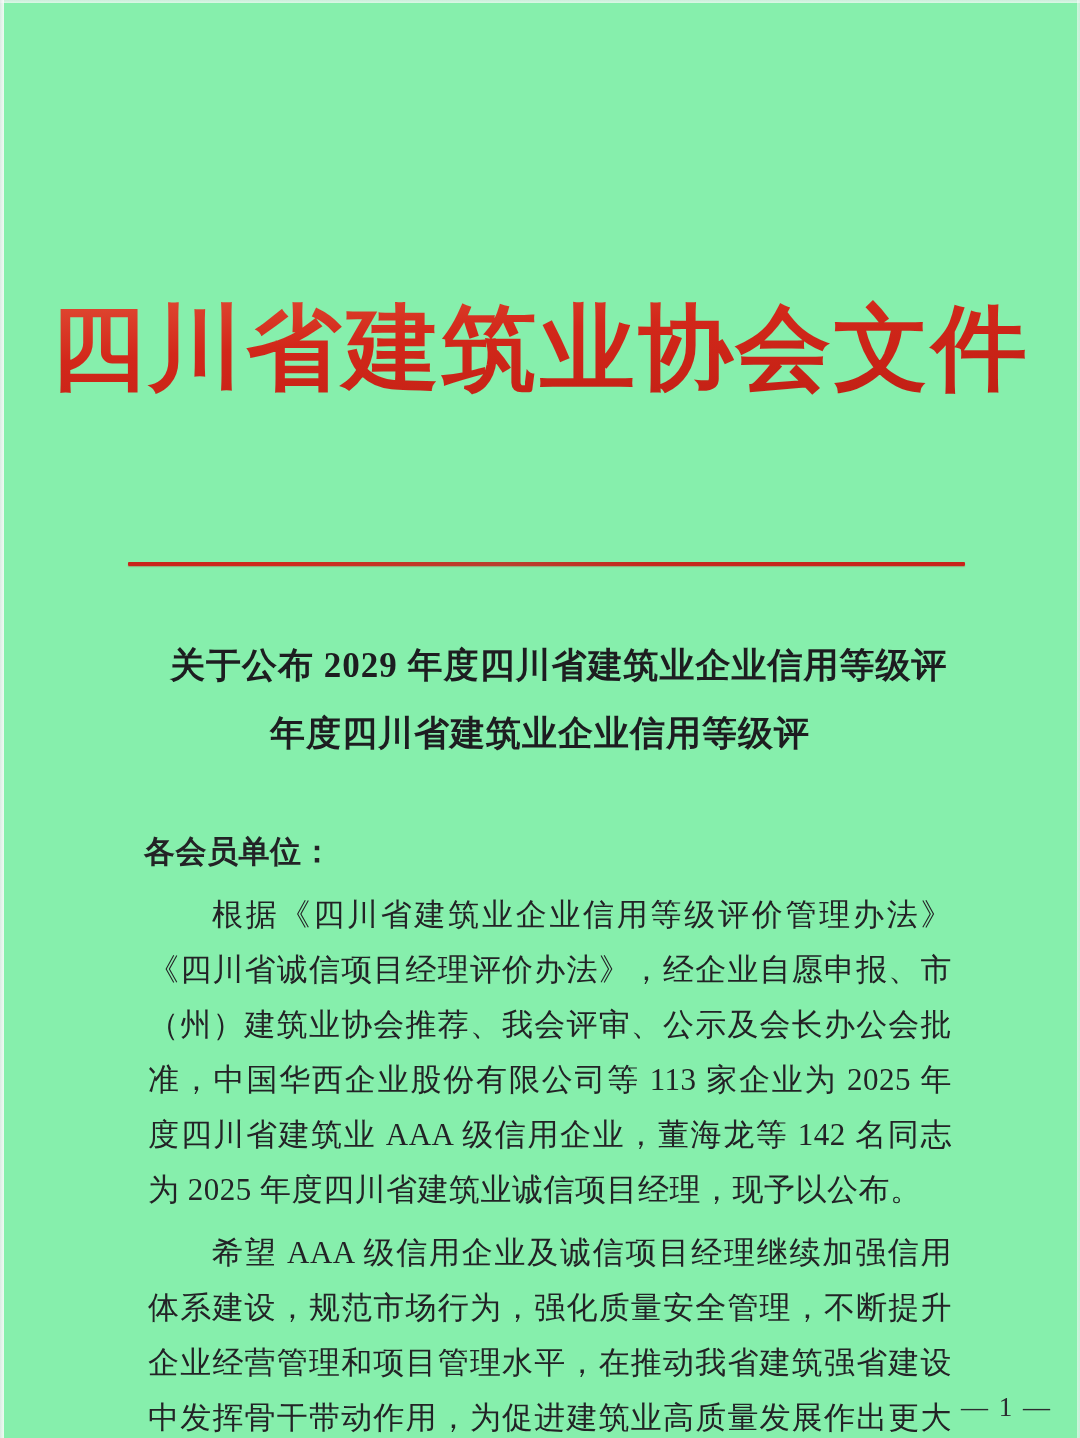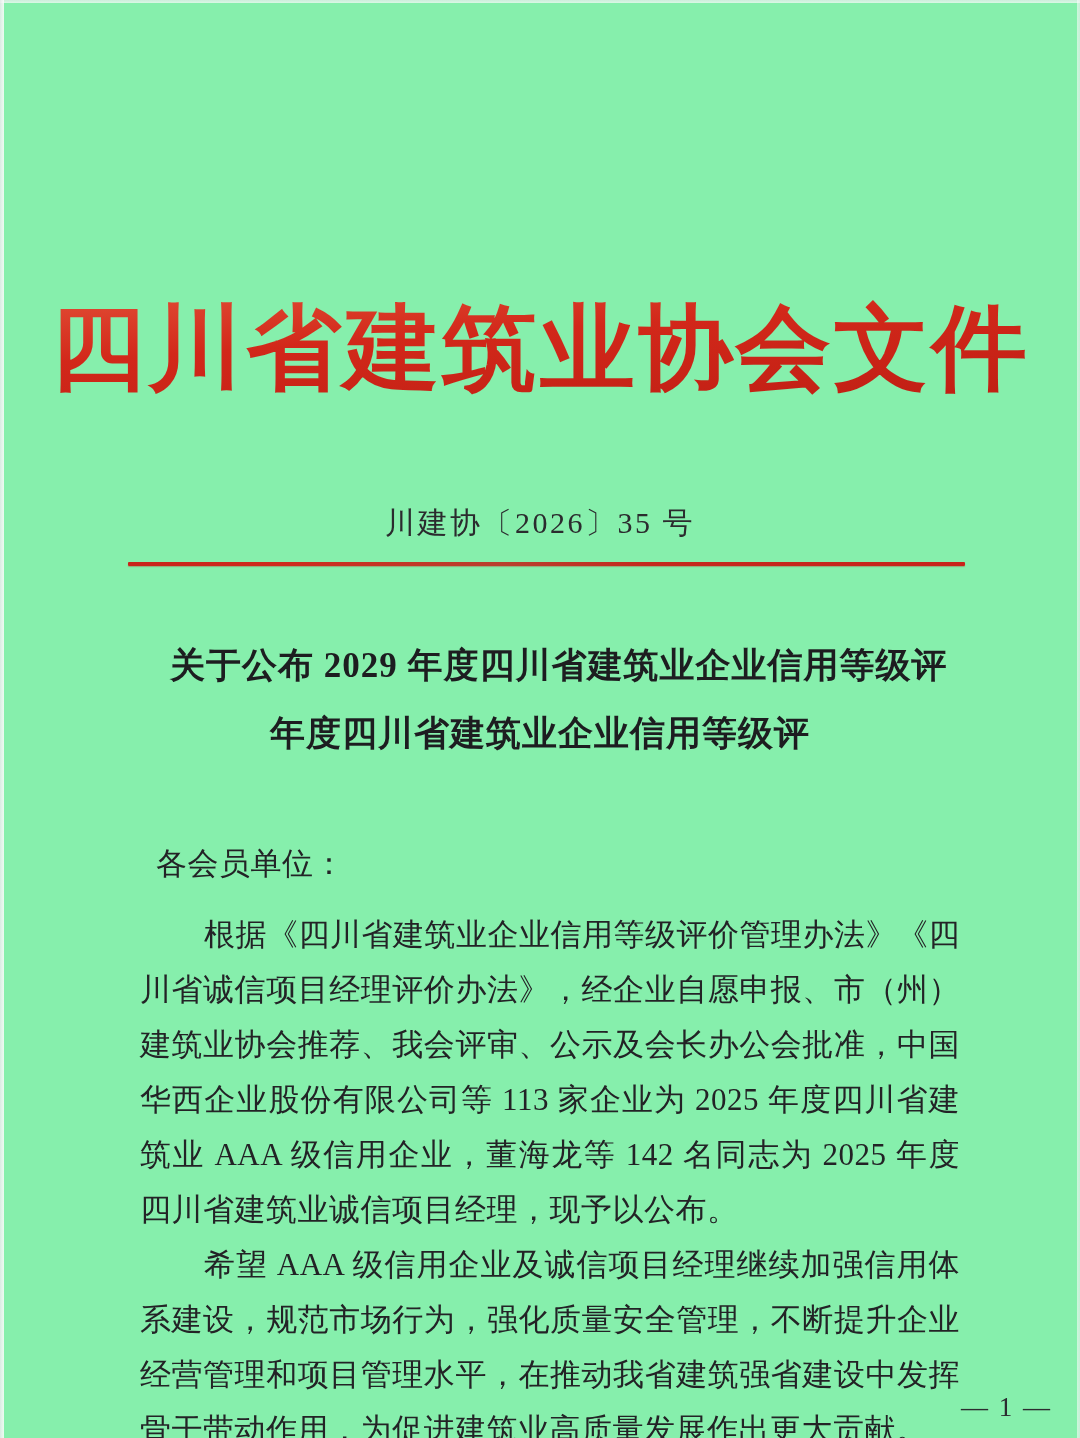--- a/index.html
+++ b/index.html
@@ -134,25 +134,26 @@
     left: 140px;
     top: 820px;
     width: 820px;
     font-family: "Liberation Serif", "DejaVu Serif", serif;
     font-size: 31px;
     line-height: 55px;
     color: #232326;
     letter-spacing: .5px;
   }
   .salutation {
-    margin: 16px;
+    margin: 4px;
     white-space: nowrap;
+    font-weight: bold;
   }
   .body-para {
-    margin: 0;
+    margin: 8px;
     text-align: justify;
     text-justify: inter-character;
     text-indent: 64px;
   }
 
   
   .page-number {
     position: absolute;
     right: 28px;
     top: 1392px;
@@ -169,23 +170,20 @@
 <div class="page">
 
   <div class="scan-edge-top"></div>
   <div class="scan-edge-left"></div>
   <div class="scan-edge-right"></div>
 
   <div class="masthead">
     <span class="masthead-title">四川省建筑业协会文件</span>
   </div>
 
-  <div class="doc-number-row">
-    <span class="doc-number">川建协〔2026〕35 号</span>
-  </div>
 
   <div class="red-rule"></div>
 
   <div class="doc-title">
     <span class="title-line">关于公布 2029 年度四川省建筑业企业信用等级评</span>
     <span class="title-line">年度四川省建筑业企业信用等级评</span>
   </div>
 
   <div class="body-block">
     <p class="salutation">各会员单位：</p>

